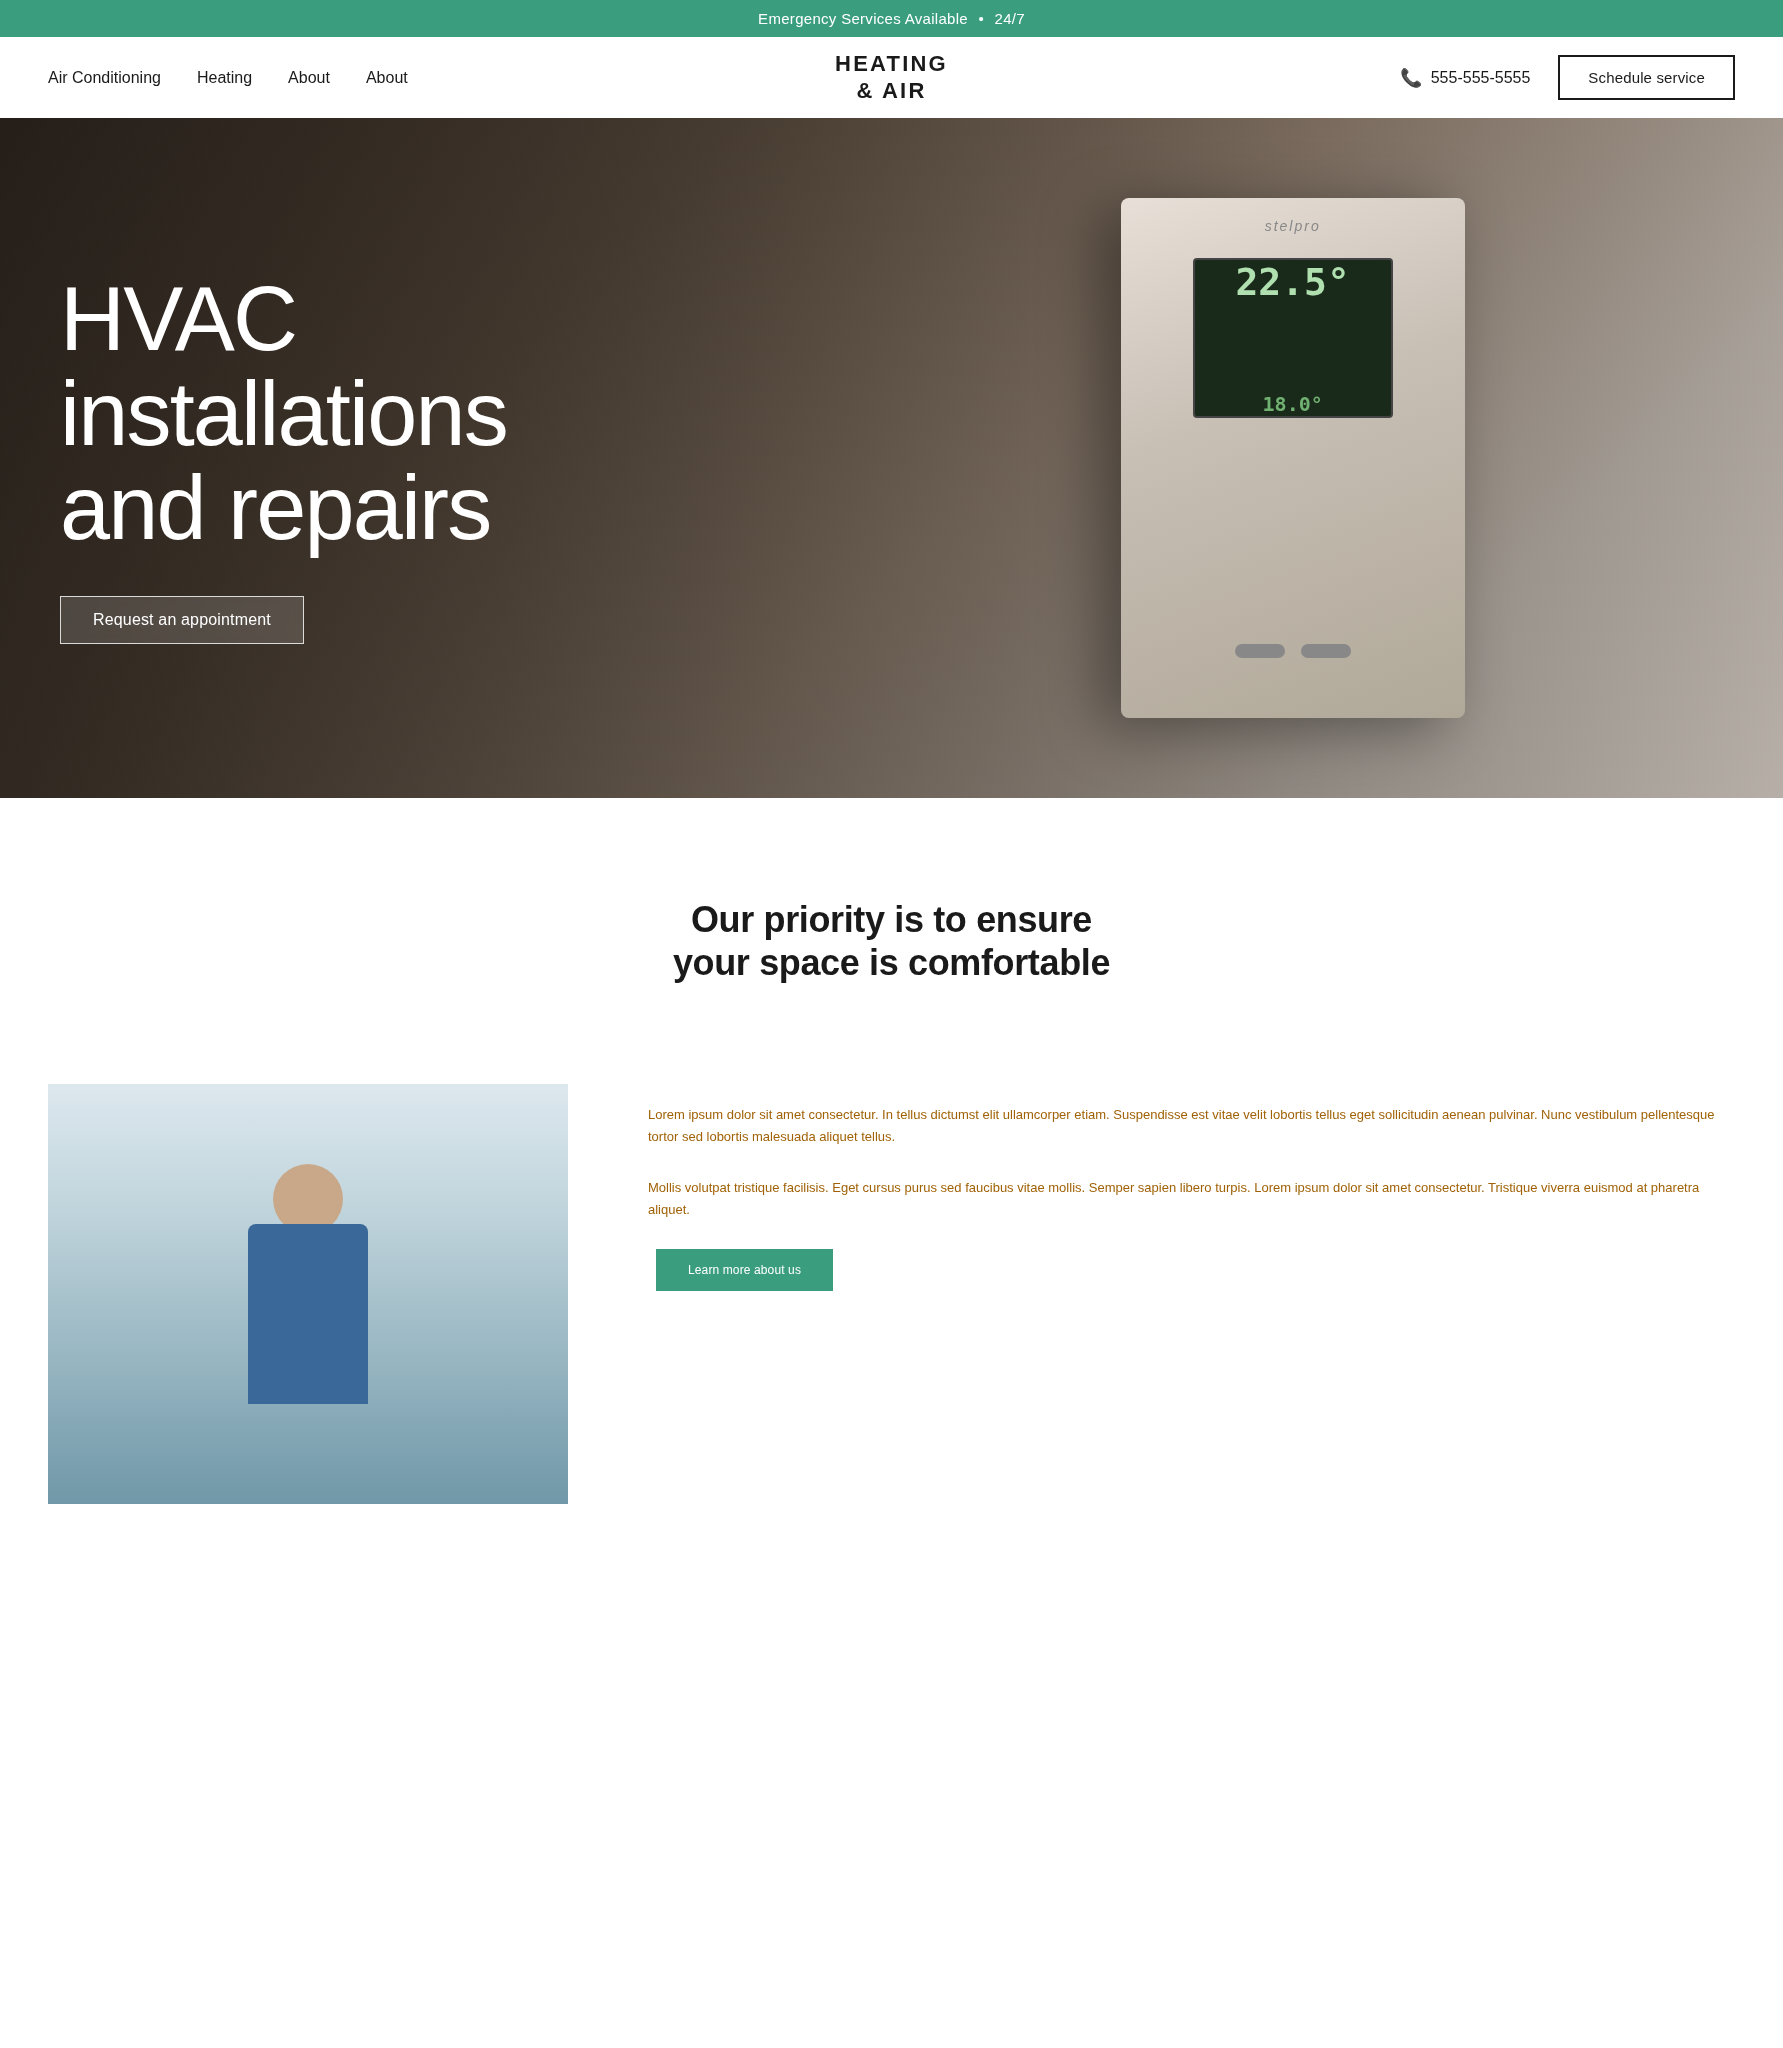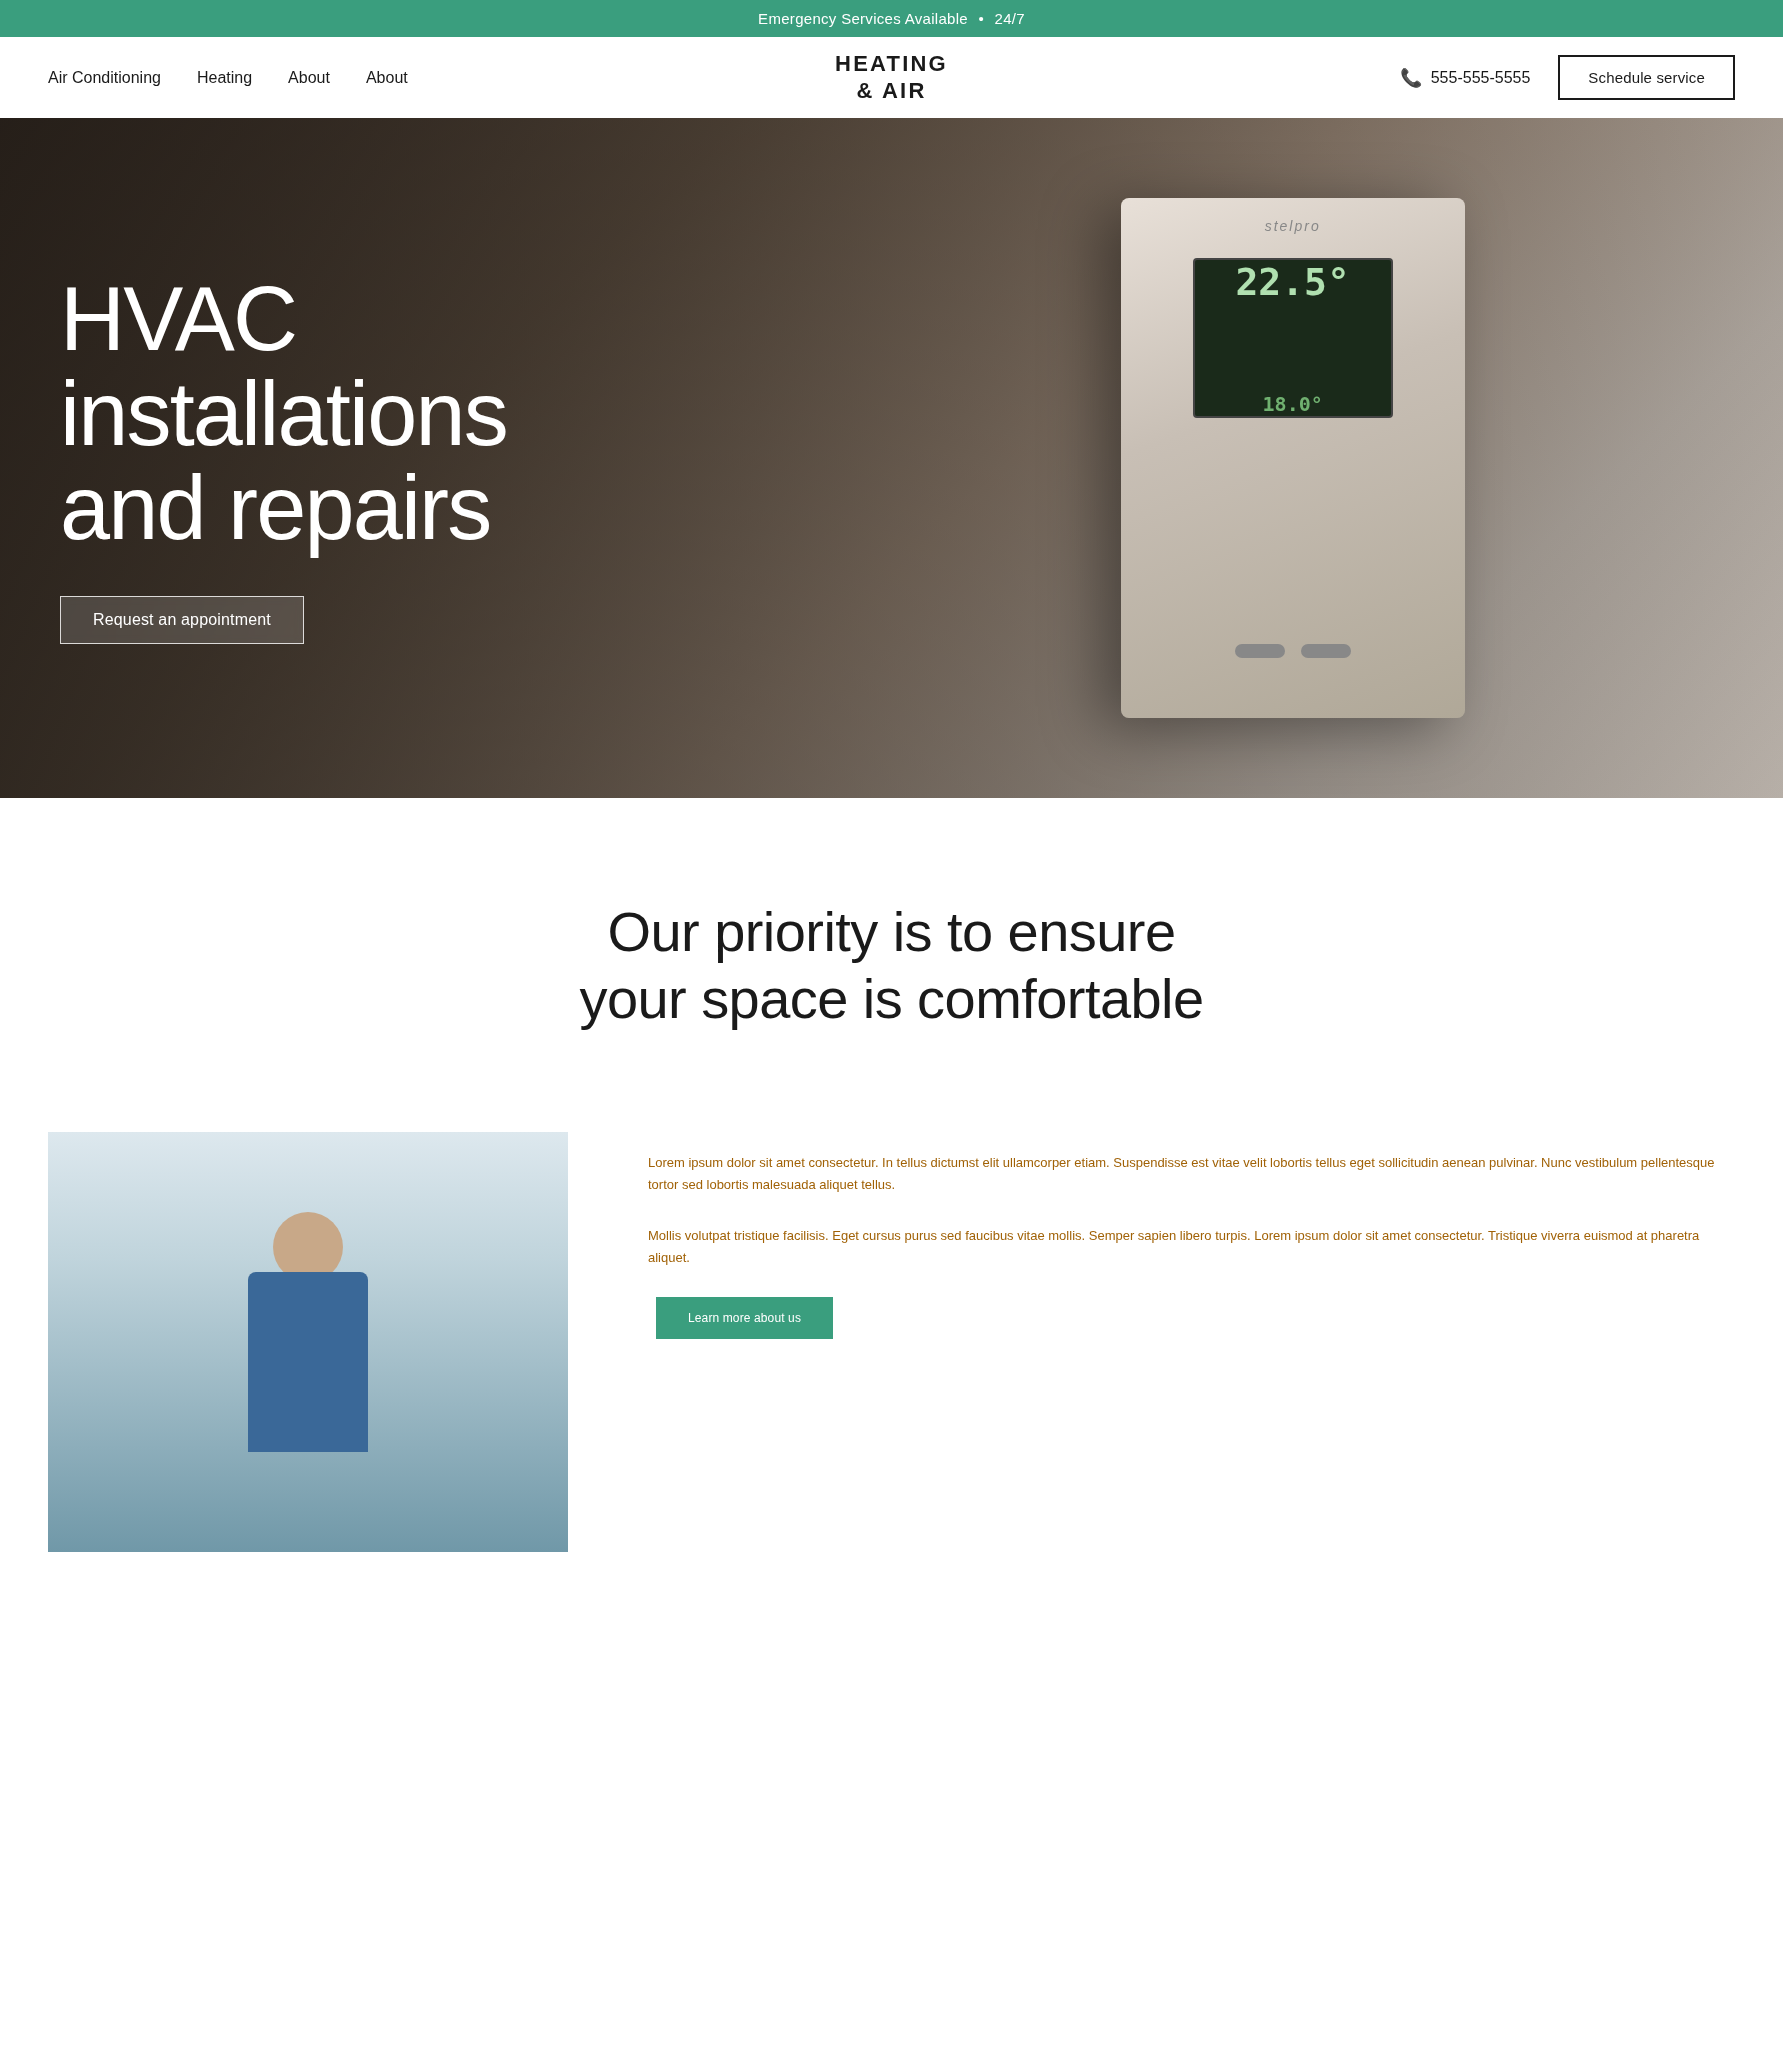--- a/index.html
+++ b/index.html
@@ -226,22 +226,22 @@
       transition: background 0.2s;
     }
 
     
     .priority-section {
       padding: 100px 48px 80px;
       text-align: center;
     }
 
     .priority-heading {
-      font-size: 56px;
-      font-weight: 400;
+      font-size: 36px;
+      font-weight: 700;
       color: #1a1a1a;
       line-height: 1.2;
       letter-spacing: -0.01em;
       text-align: center;
     }
 
     
     .who-we-are-section {
       display: flex;
       align-items: flex-start;

